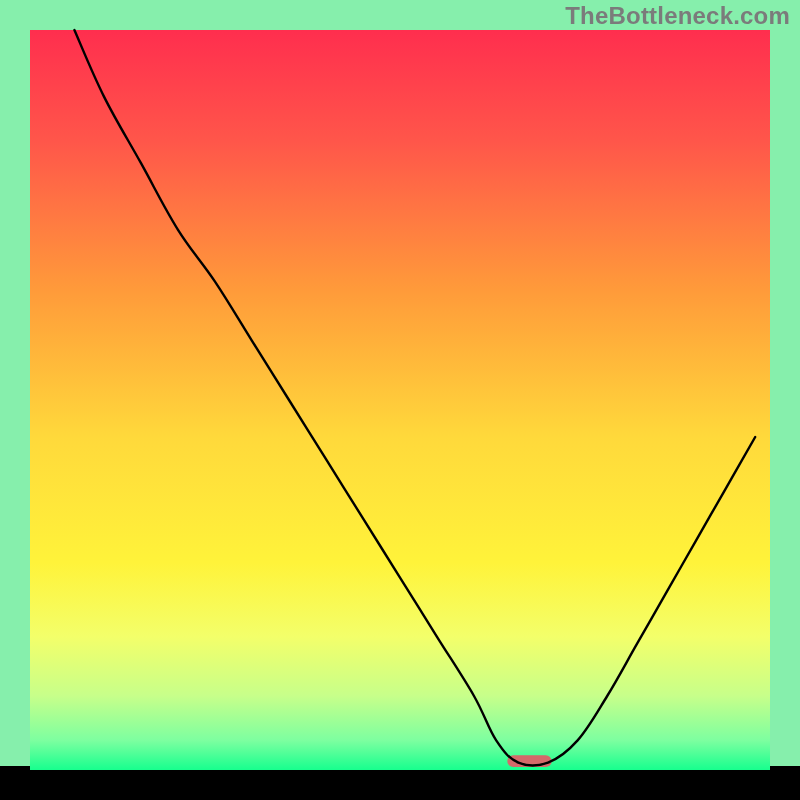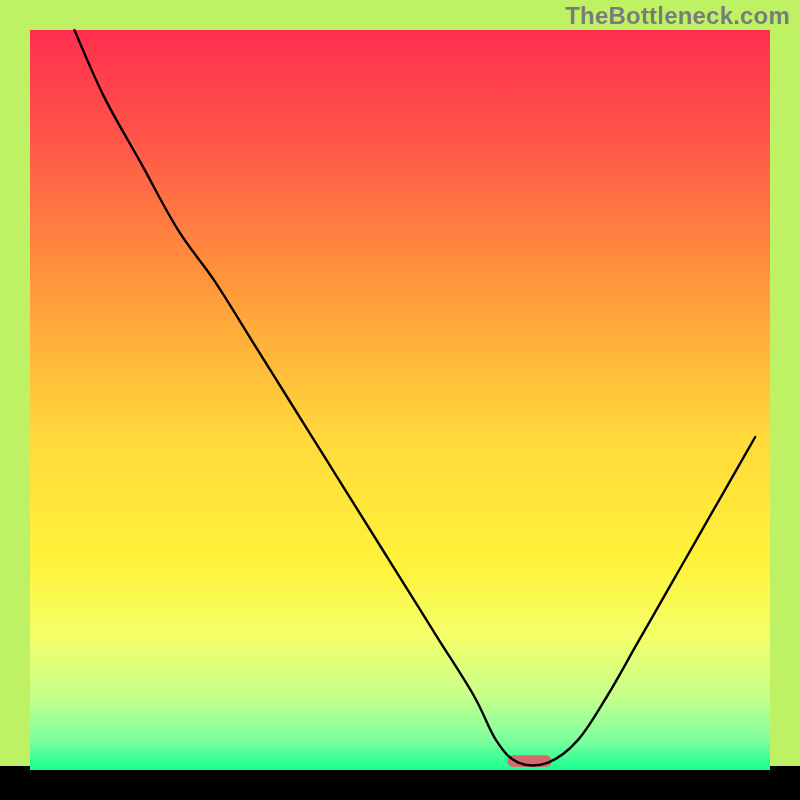--- a/index.html
+++ b/index.html
@@ -7,21 +7,21 @@
     padding: 0;
     width: 800px;
     height: 800px;
     background: #000;
     overflow: hidden;
   }
   .stage {
     position: relative;
     width: 800px;
     height: 766px;
-    background: #bef264;
+    background: #86efac;
   }
   .watermark {
     position: absolute;
     top: 2px;
     right: 10px;
     font-family: Arial, Helvetica, sans-serif;
     font-size: 24px;
     font-weight: 600;
     color: #7b7b7b;
     letter-spacing: 0.2px;

